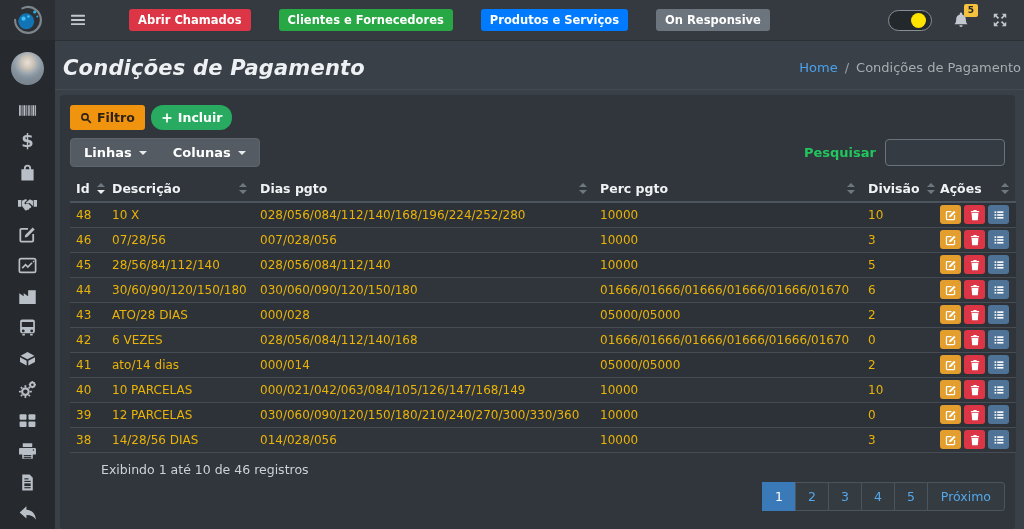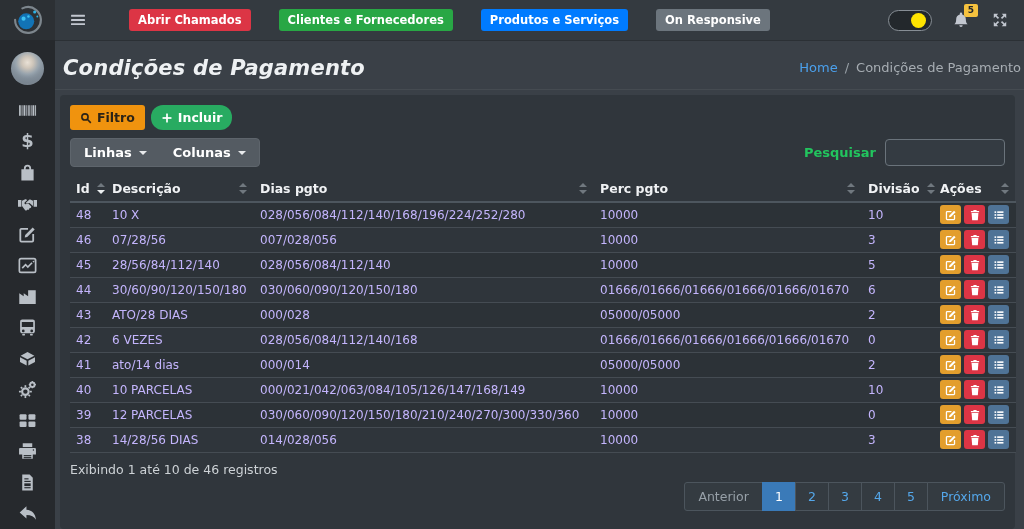--- a/index.html
+++ b/index.html
@@ -62,32 +62,32 @@
   .search-label{font-size:13px;font-weight:bold;color:#22c55e;}
   .search-input{width:120px;height:27px;background:#343b42;border:1px solid #6a737b;border-radius:4px;
                 color:#e6e9ec;padding:0 8px;font-family:inherit;font-size:12px;outline:none;}
   
   table{width:100%;border-collapse:collapse;table-layout:fixed;margin-top:8px;}
   thead th{height:27px;text-align:left;font-size:12.5px;color:#f0f2f4;padding:0 6px;
            border-bottom:2px solid #4d565e;cursor:pointer;}
   .thw{display:flex;align-items:center;justify-content:space-between;gap:6px;}
   .th-label{white-space:nowrap;}
   .sort{display:flex;align-items:center;cursor:pointer;}
-  tbody td{height:25px;padding:0 6px;font-size:12px;color:#c4b5fd;border-top:1px solid #454c53;
+  tbody td{height:25px;padding:0 6px;font-size:12px;color:#eab308;border-top:1px solid #454c53;
            white-space:nowrap;overflow:hidden;text-overflow:ellipsis;}
   tbody tr:nth-child(odd){background:#2c3237;}
   tbody tr:nth-child(even){background:#2f353b;}
   tbody tr:last-child td{border-bottom:1px solid #454c53;}
   .actions{display:flex;gap:3px;}
   .act{width:21px;height:19px;border:none;border-radius:3px;display:flex;align-items:center;justify-content:center;
        color:#fff;cursor:pointer;padding:0;}
   .act .icon svg{width:12px;height:12px;}
   
   .card-footer{margin-top:9px;}
-  .info{font-size:12.5px;color:#cdd2d6;}
+  .info{font-size:12.5px;color:#cdd2d6;margin-left:31px;}
   .pagination{list-style:none;display:flex;justify-content:flex-end;margin:5px 0 0;padding:0 0 6px;}
   .pg{height:29px;min-width:34px;display:flex;align-items:center;justify-content:center;
       background:#343b41;border:1px solid #4c555d;margin-left:-1px;font-size:12.5px;
       color:#54a7ea;cursor:pointer;padding:0 6px;}
   .pg-prev{color:#97a0a8;border-radius:3px 0 0 3px;padding:0 13px;}
   .pg-next{border-radius:0 3px 3px 0;padding:0 13px;}
   .pg-active{background:#3a7ab8;border-color:#3a7ab8;color:#fff;}
 </style>
 </head>
 <body>
@@ -817,21 +817,20 @@
                     </button>
                   </div>
                 </td>
               </tr>
             </tbody>
         </table>
 
         <div class="card-footer">
           <div class="info">Exibindo 1 até 10 de 46 registros</div>
           <ul class="pagination">
-              <li class="pg pg-prev">Anterior</li>
               <li class="pg pg-active">1</li>
               <li class="pg pg-num">2</li>
               <li class="pg pg-num">3</li>
               <li class="pg pg-num">4</li>
               <li class="pg pg-num">5</li>
               <li class="pg pg-next">Próximo</li>
             </ul>
         </div>
 
       </div>

